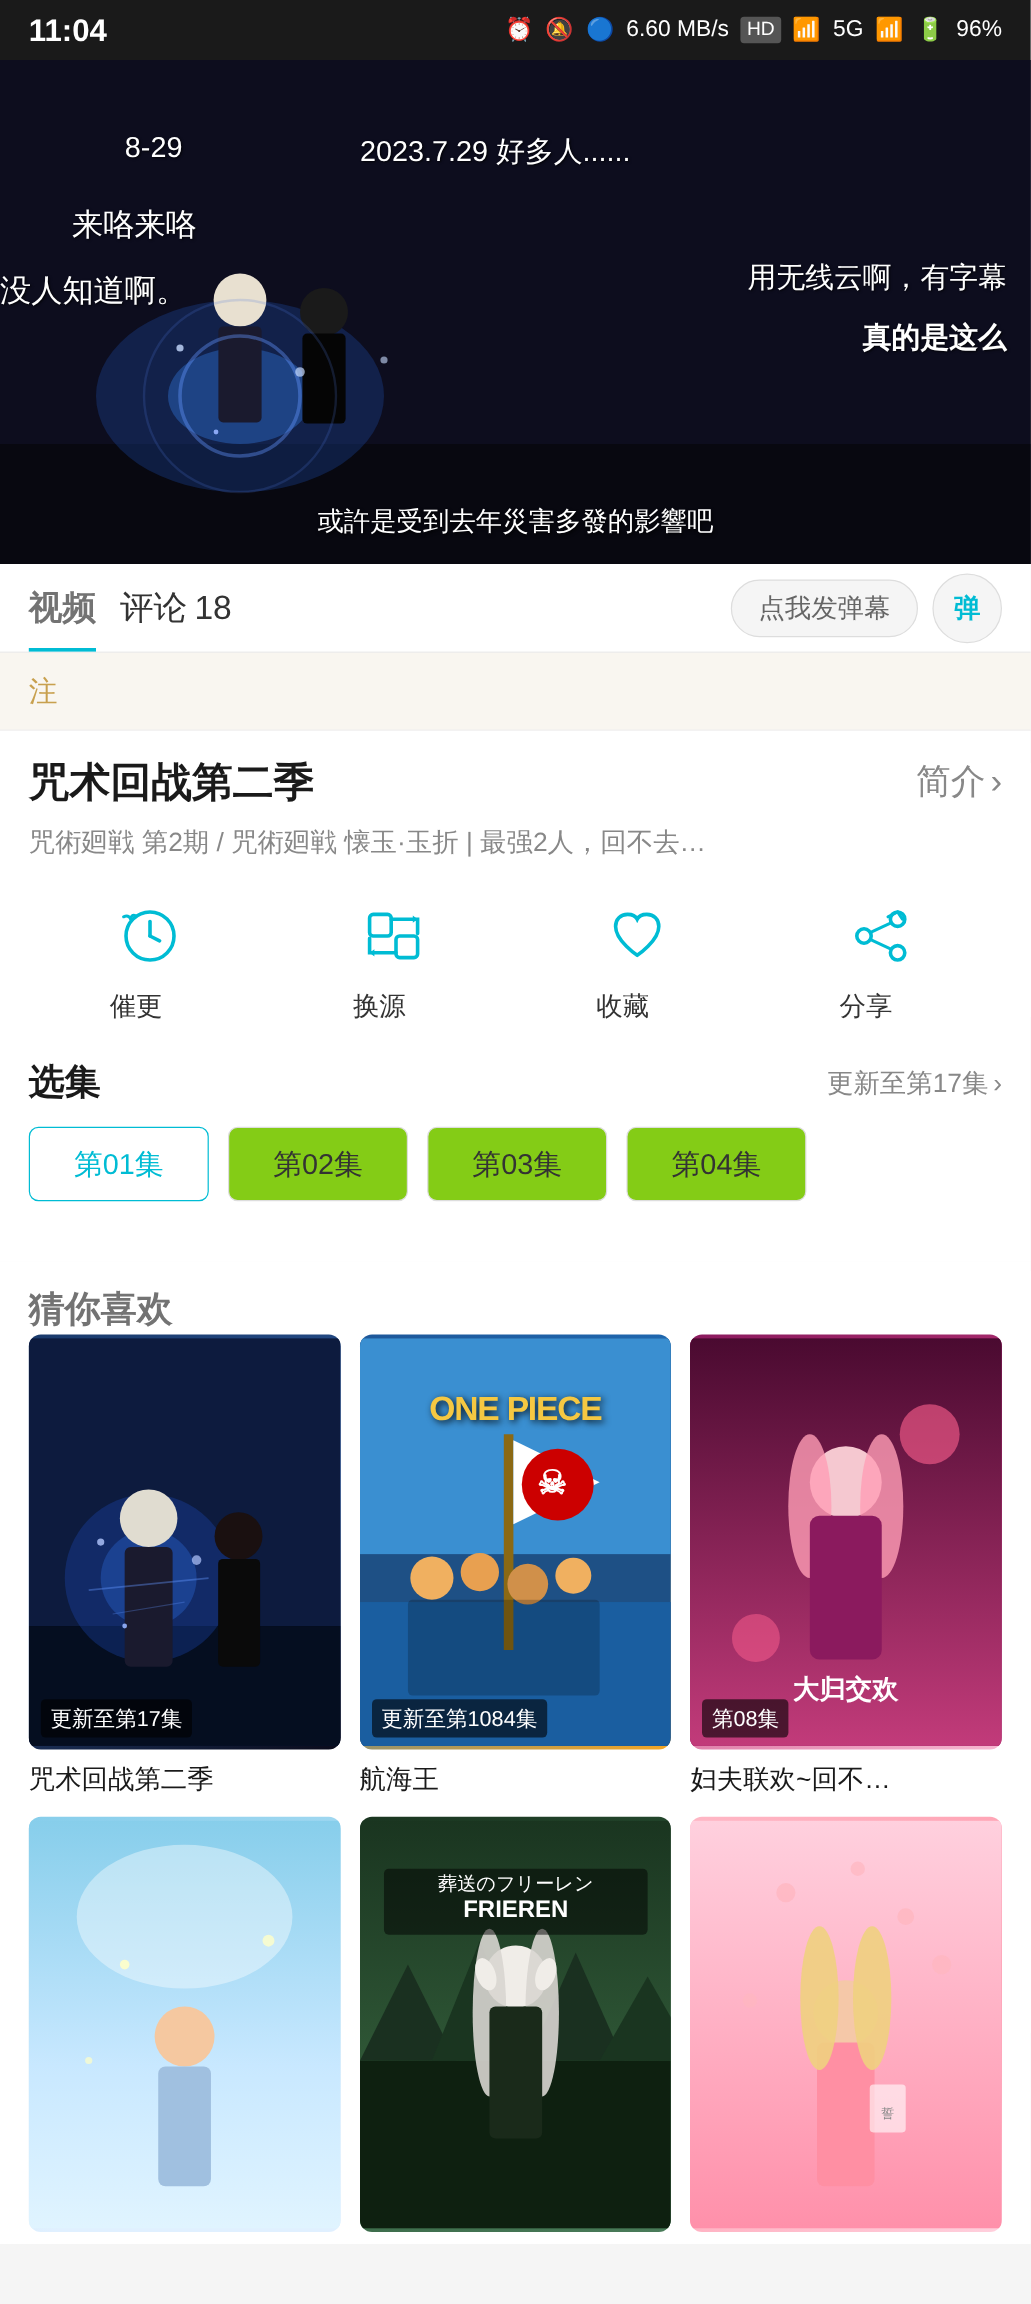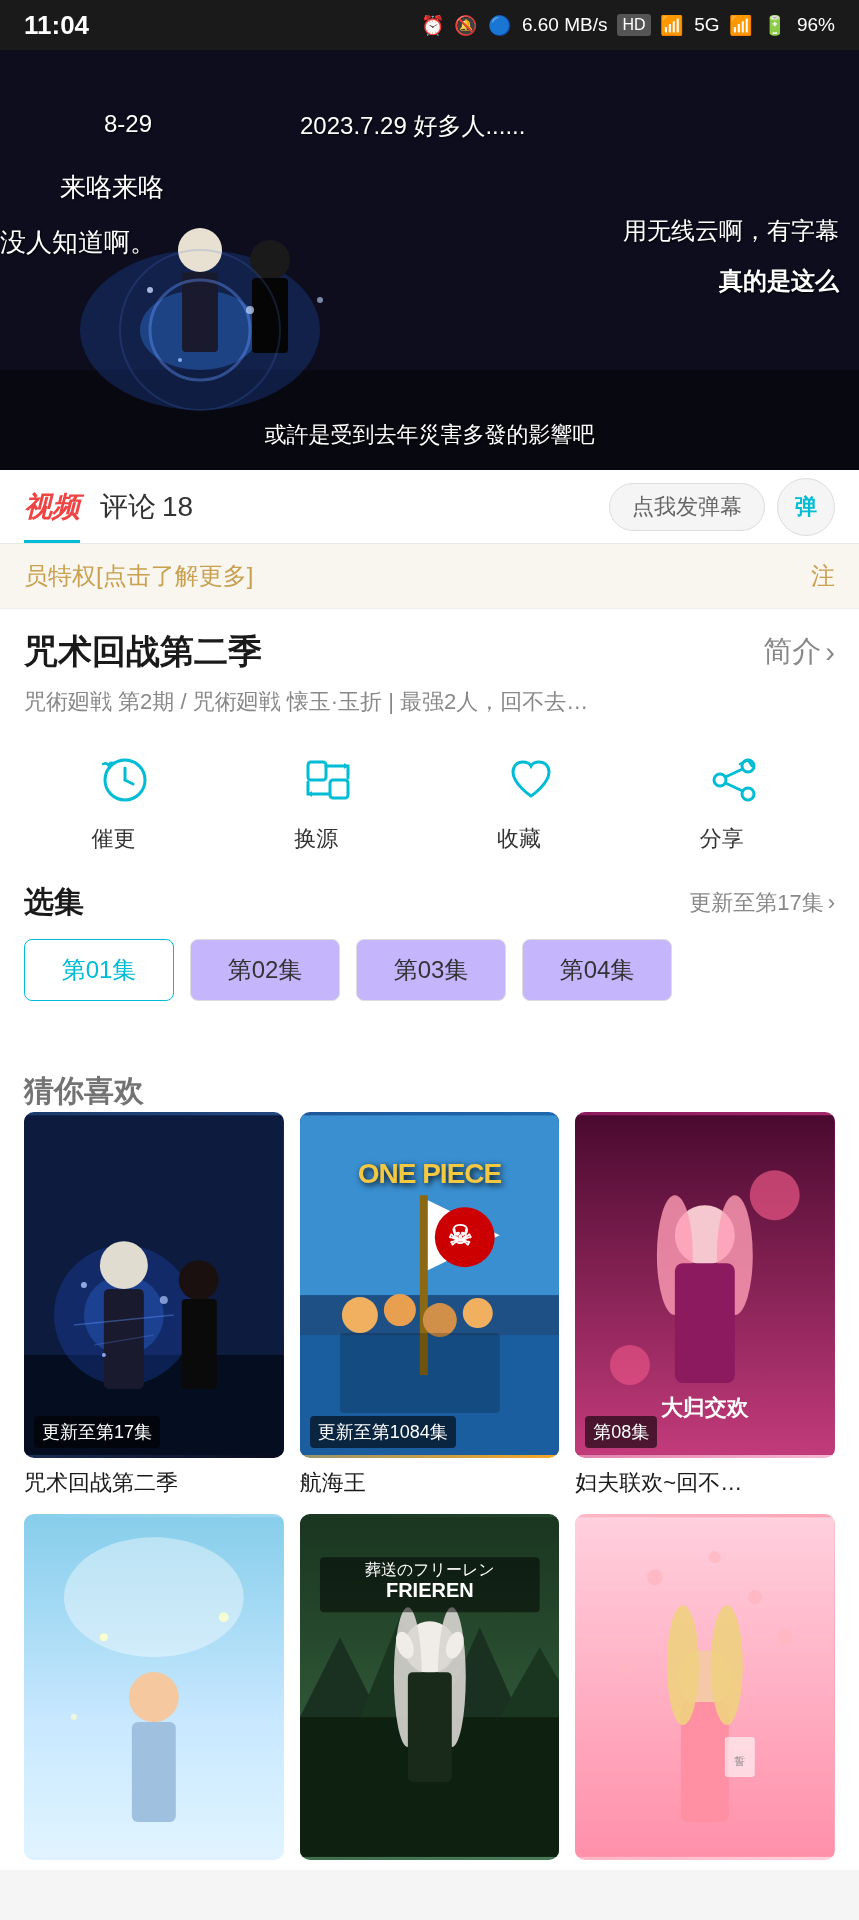--- a/index.html
+++ b/index.html
@@ -83,23 +83,22 @@
       font-size: 28px;
       color: #333;
       padding: 0 20px 0 0;
       height: 100%;
       display: flex;
       align-items: center;
       cursor: pointer;
       position: relative;
     }
     .tab-item.active {
-      color: #ef4444;
+      color: #737373;
       font-weight: 600;
-      font-style: italic;
     }
     .tab-item.active::after {
       content: '';
       position: absolute;
       bottom: 0;
       left: 0; right: 20px;
       height: 3px;
       background: #00bcd4;
     }
     .danmaku-btn-area {
@@ -231,21 +230,21 @@
       gap: 16px;
       margin-bottom: 30px;
       flex-wrap: wrap;
     }
     .episode-btn {
       border: 1px solid #ddd;
       border-radius: 8px;
       padding: 14px 28px;
       font-size: 24px;
       color: #333;
-      background: #c4b5fd;
+      background: #84cc16;
       cursor: pointer;
       min-width: 150px;
       text-align: center;
     }
     .episode-btn.active {
       border-color: #00bcd4;
       color: #00bcd4;
       background: white;
     }
 
@@ -392,21 +391,20 @@
     <span>评论</span>
     <span style="margin-left:6px;">18</span>
   </div>
   <div class="danmaku-btn-area">
     <button class="danmaku-send-btn">点我发弹幕</button>
     <div class="danmaku-icon-btn">弹</div>
   </div>
 </div>
 
 <div class="member-banner">
-  <span>员特权[点击了解更多]</span>
   <span>注</span>
 </div>
 
 <div class="content-area">
 
   <div class="title-row">
     <span class="anime-title">咒术回战第二季</span>
     <div class="intro-link">
       <span>简介</span>
       <span>›</span>

